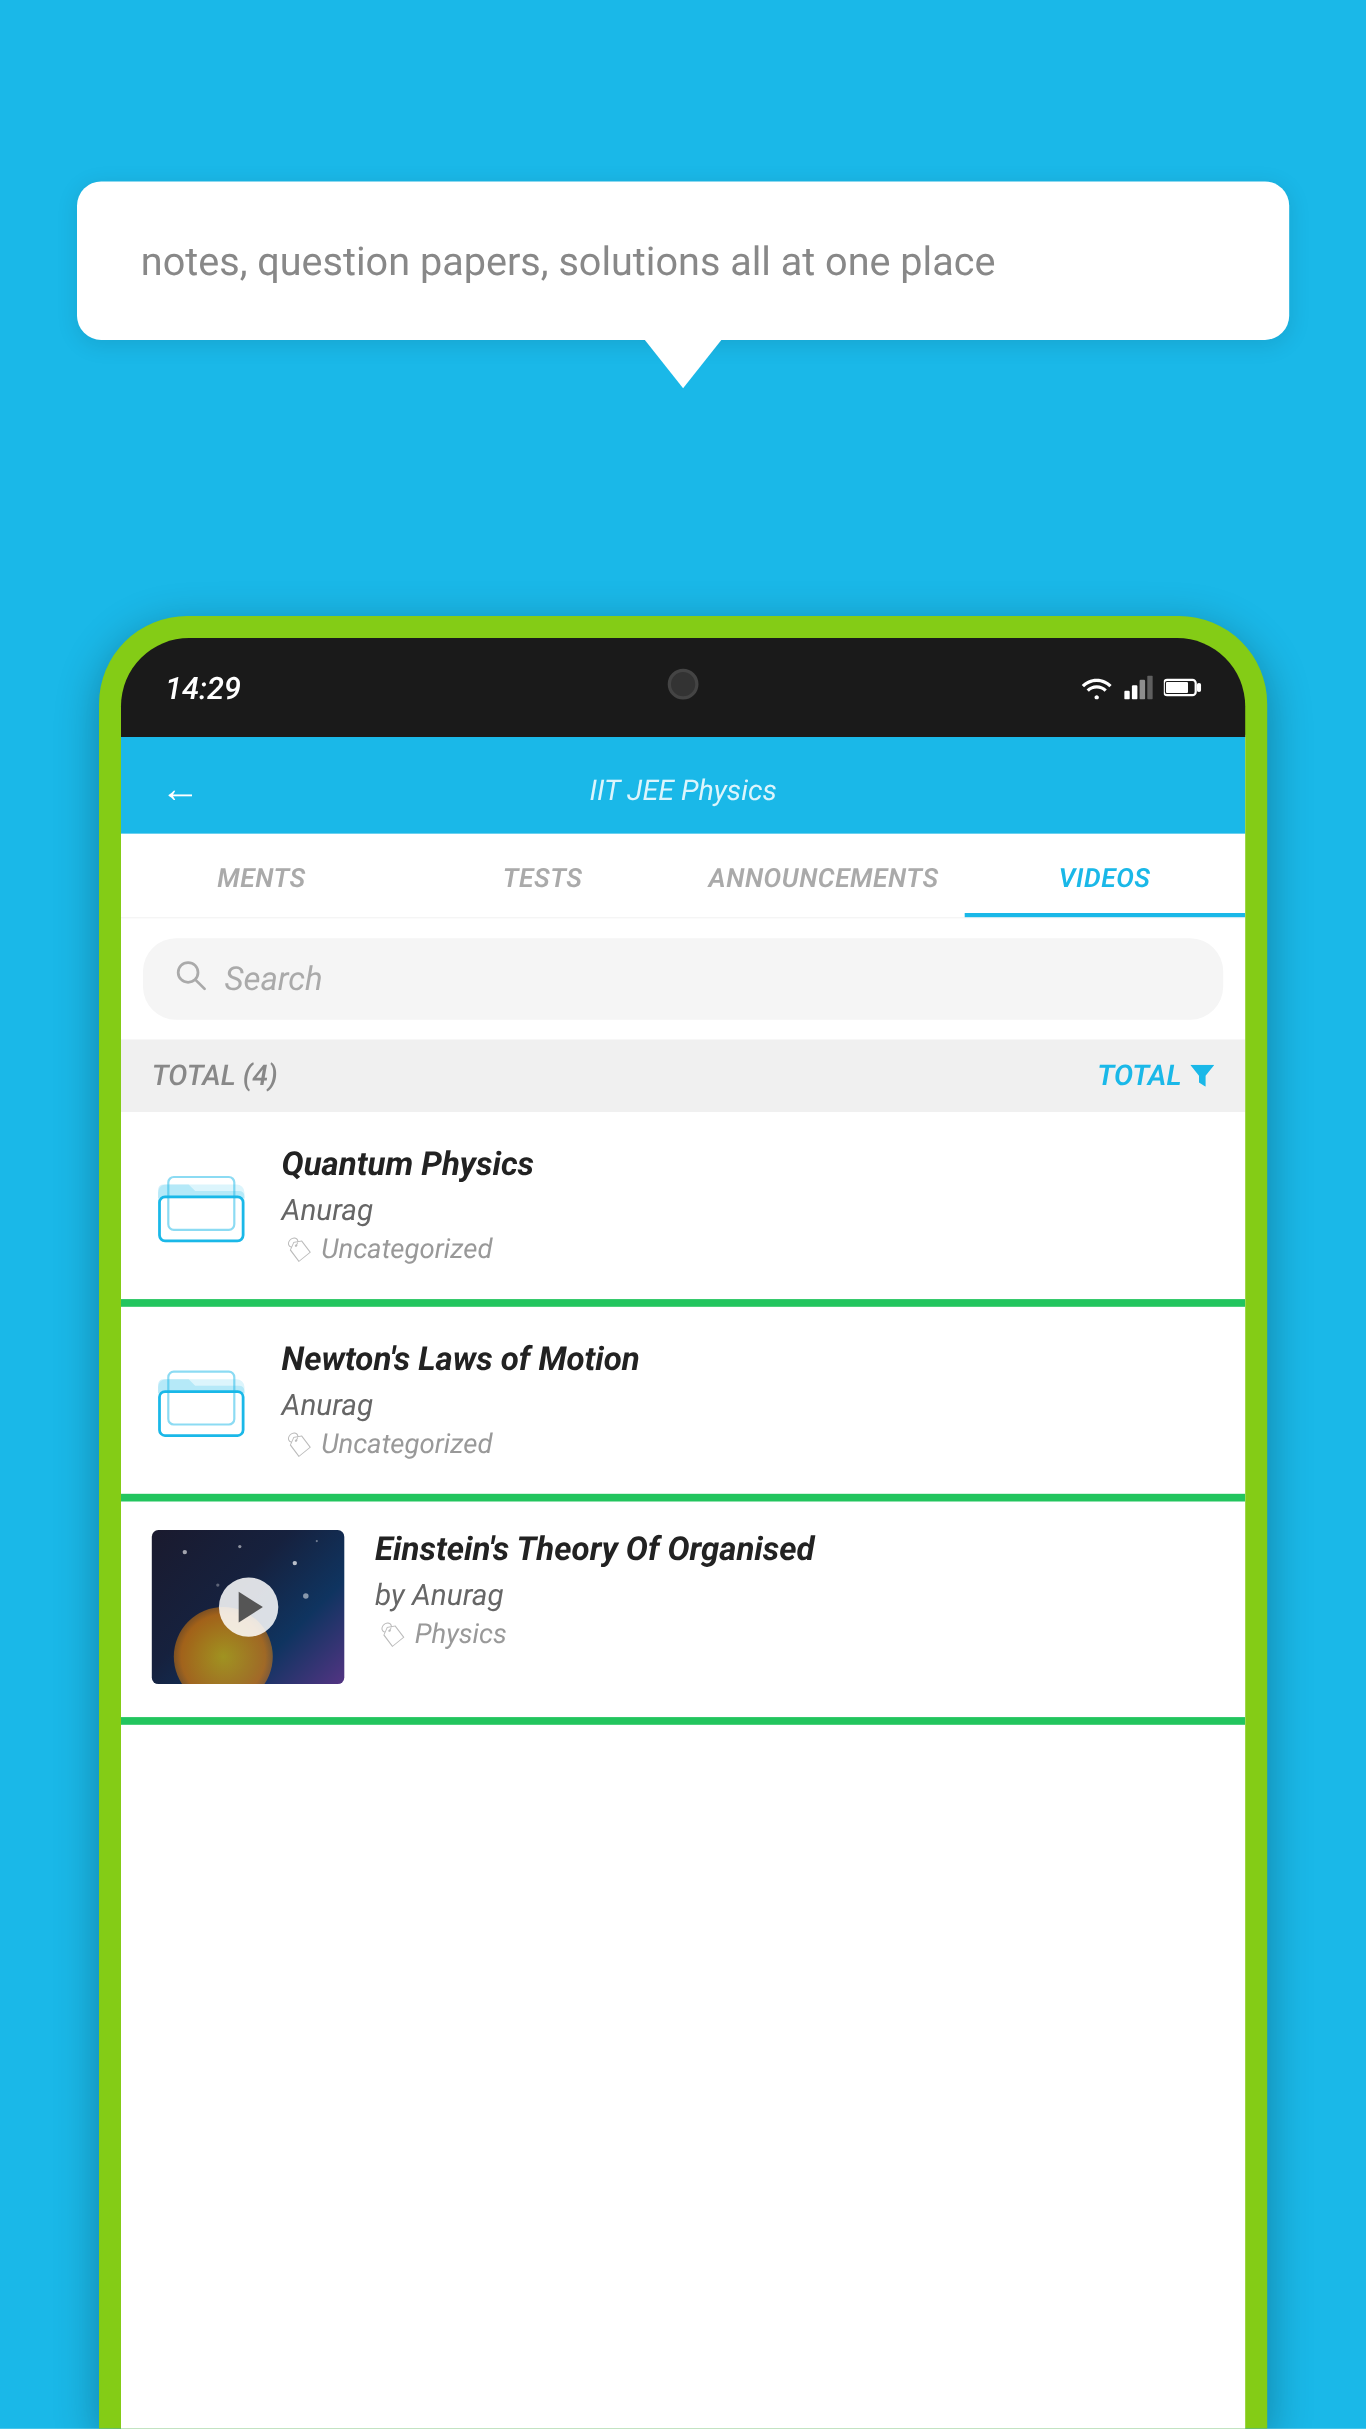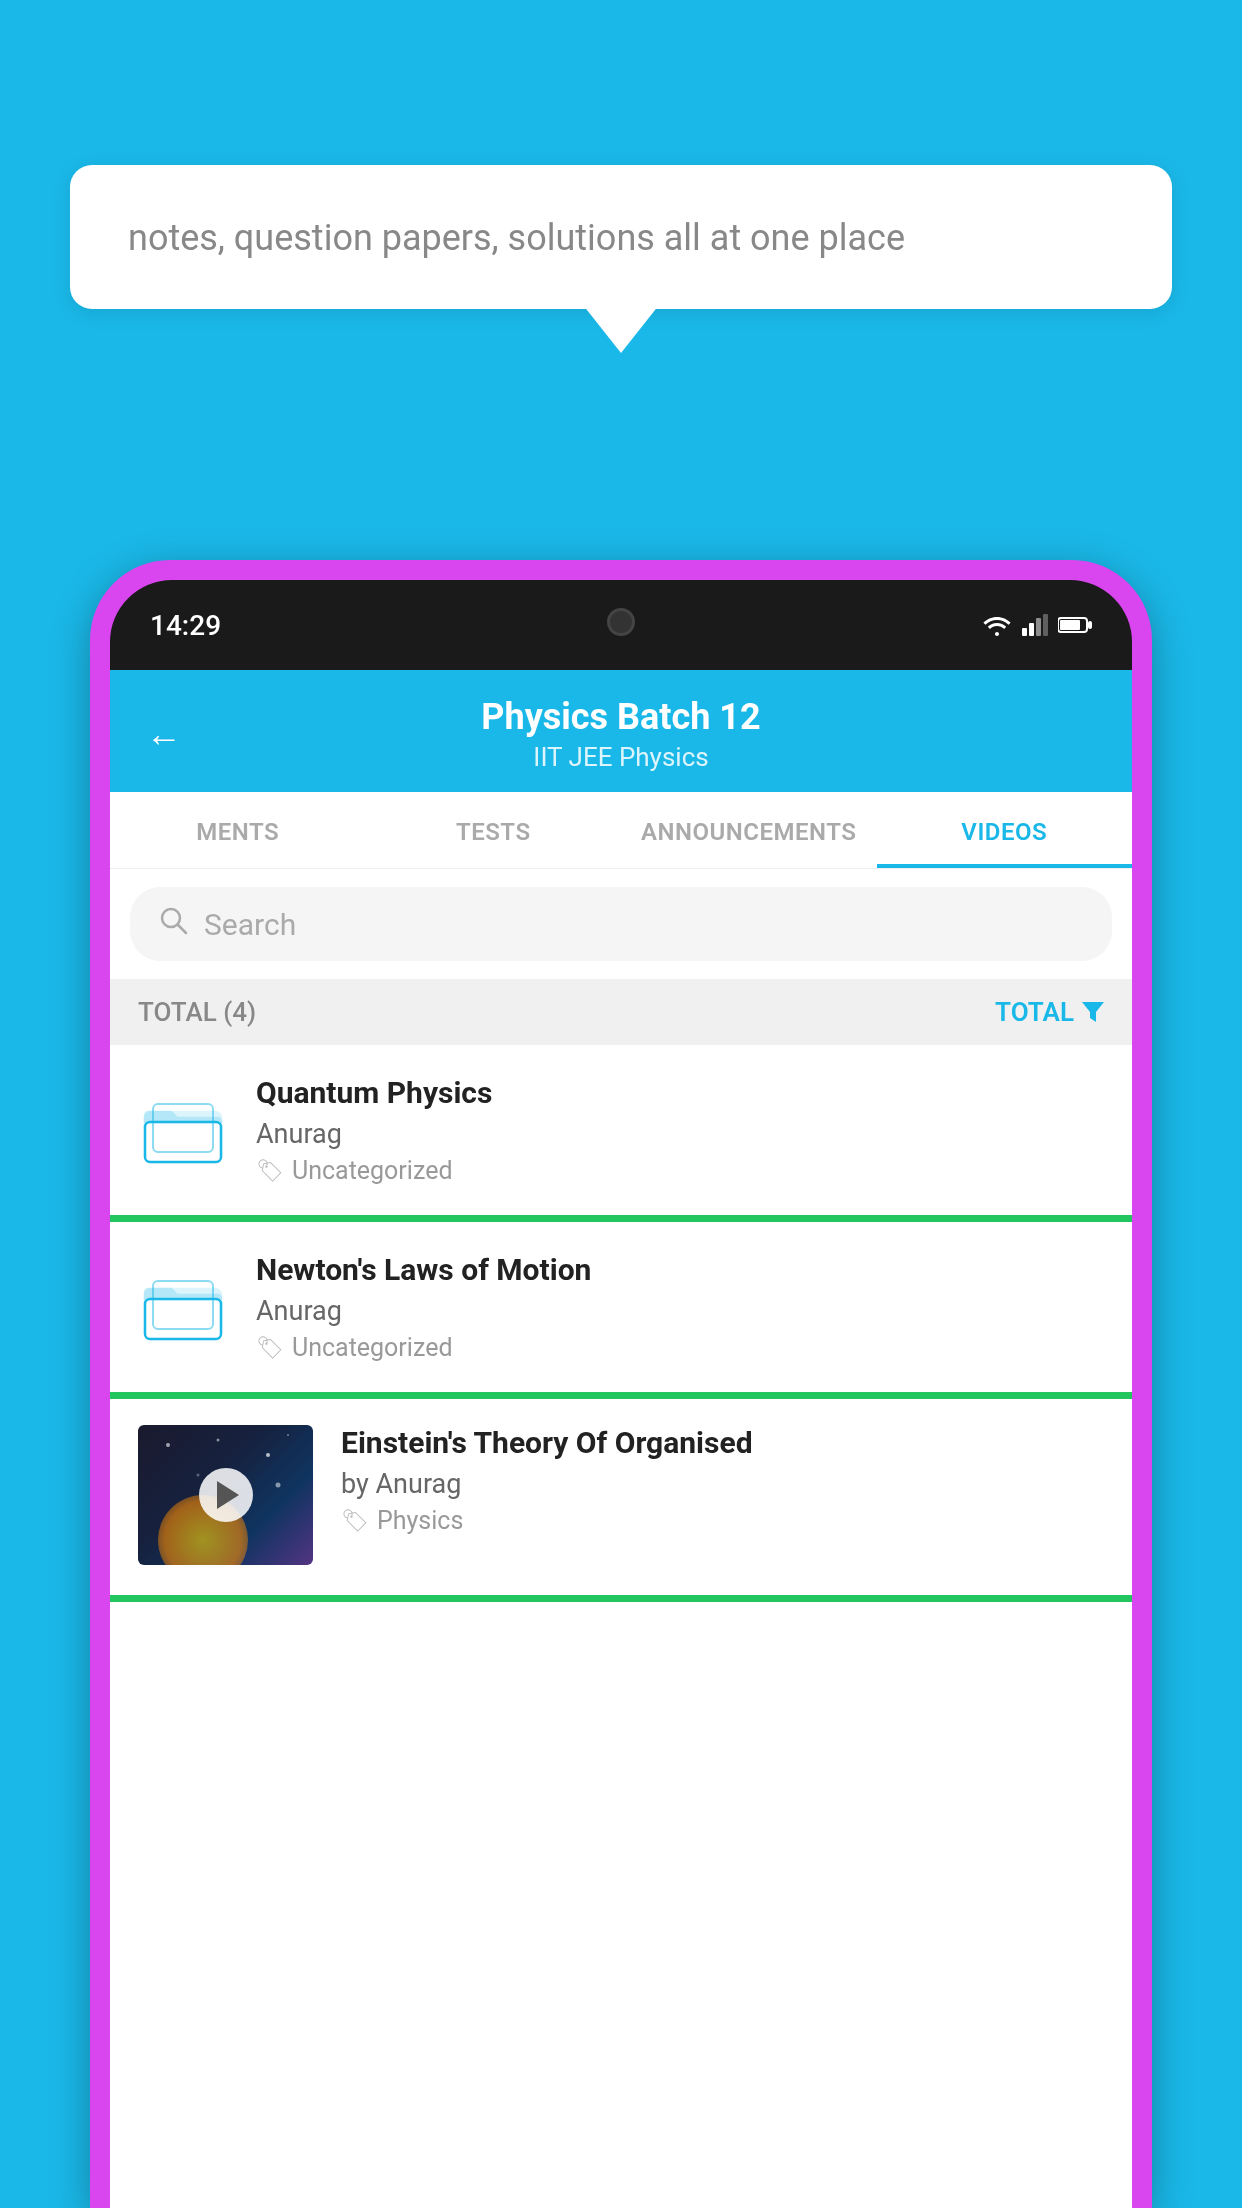--- a/index.html
+++ b/index.html
@@ -51,24 +51,25 @@
       font-weight: 400;
     }
 
     
     .phone-frame {
       position: absolute;
       top: 560px;
       left: 90px;
       right: 90px;
       bottom: 0px;
-      background: #d946ef;
+      background: #84cc16;
       border-radius: 80px 80px 0 0;
       padding: 20px;
       box-shadow: 0 10px 40px rgba(0,0,0,0.3);
+      font-style: italic;
     }
 
     .phone-notch-area {
       position: absolute;
       top: 20px;
       left: 20px;
       right: 20px;
       height: 90px;
       background: #1a1a1a;
       border-radius: 62px 62px 0 0;
@@ -365,21 +366,20 @@
         <rect x="30" y="5" width="4" height="8" rx="2" fill="white"></rect>
       </svg>
     </div>
   </div>
 
   <div class="phone-screen">
 
     <div class="app-header">
       <div class="back-arrow">←</div>
       <div class="header-title-area">
-        <div class="header-title">Physics Batch 12</div>
         <div class="header-subtitle">IIT JEE   Physics</div>
       </div>
       <div style="width:36px"></div>
     </div>
 
     <div class="tabs-bar">
       <div class="tab-item">MENTS</div>
       <div class="tab-item">TESTS</div>
       <div class="tab-item">ANNOUNCEMENTS</div>
       <div class="tab-item active">VIDEOS</div>

